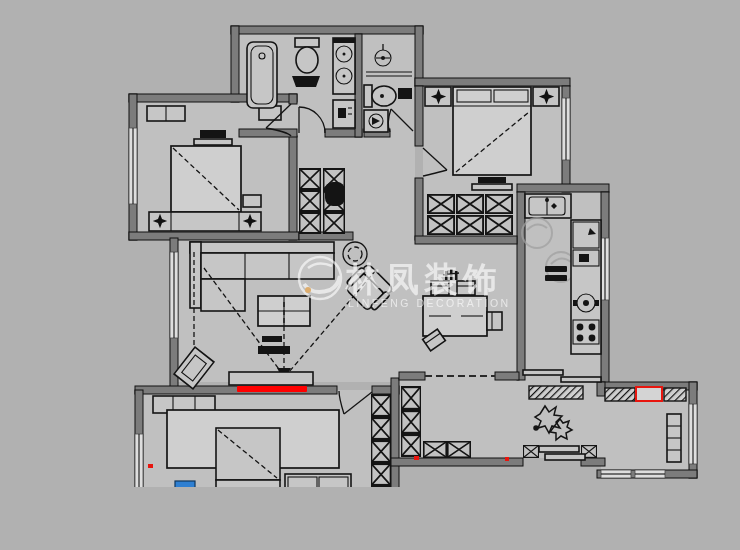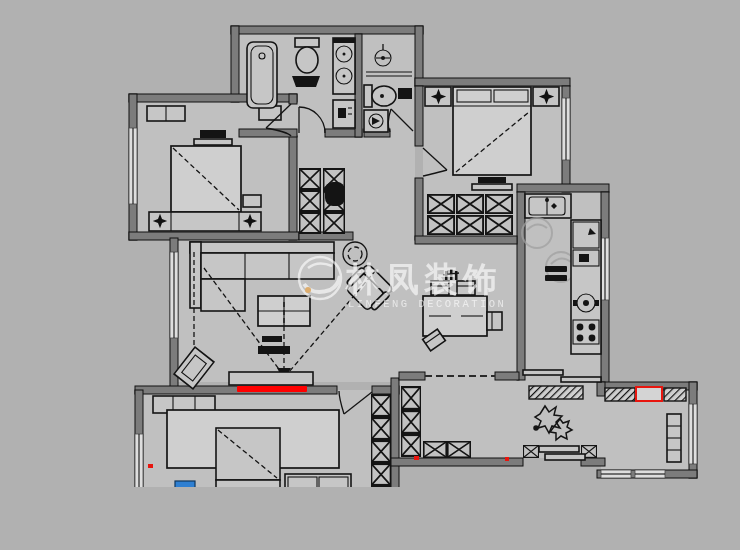--- a/index.html
+++ b/index.html
@@ -1,17 +1,17 @@
 <!DOCTYPE html>
 <html><head>
 <meta charset="utf-8">
 <style>
   html,body{margin:0;padding:0;background:#b1b1b1;}
   .stage{position:relative;width:740px;height:487px;background:#b1b1b1;overflow:hidden;
-         font-family:Liberation Mono, monospace;}
+         font-family:Liberation Sans, sans-serif;}
   .stage svg{position:absolute;left:0;top:0;}
   
   .fl{fill:#c0c0c0;}
   .wall{fill:#7c7c7c;stroke:#101010;stroke-width:1;}
   .f{fill:#c6c6c6;stroke:#141414;stroke-width:1.6;}
   .fb{fill:#cfcfcf;stroke:#141414;stroke-width:1.7;}
   .thin{fill:none;stroke:#141414;stroke-width:1.1;}
   .k{fill:#141414;stroke:none;}
   .win{fill:#dedede;stroke:#4a4a4a;stroke-width:.8;}
   .dash{fill:none;stroke:#141414;stroke-width:1.3;stroke-dasharray:5 3;}

